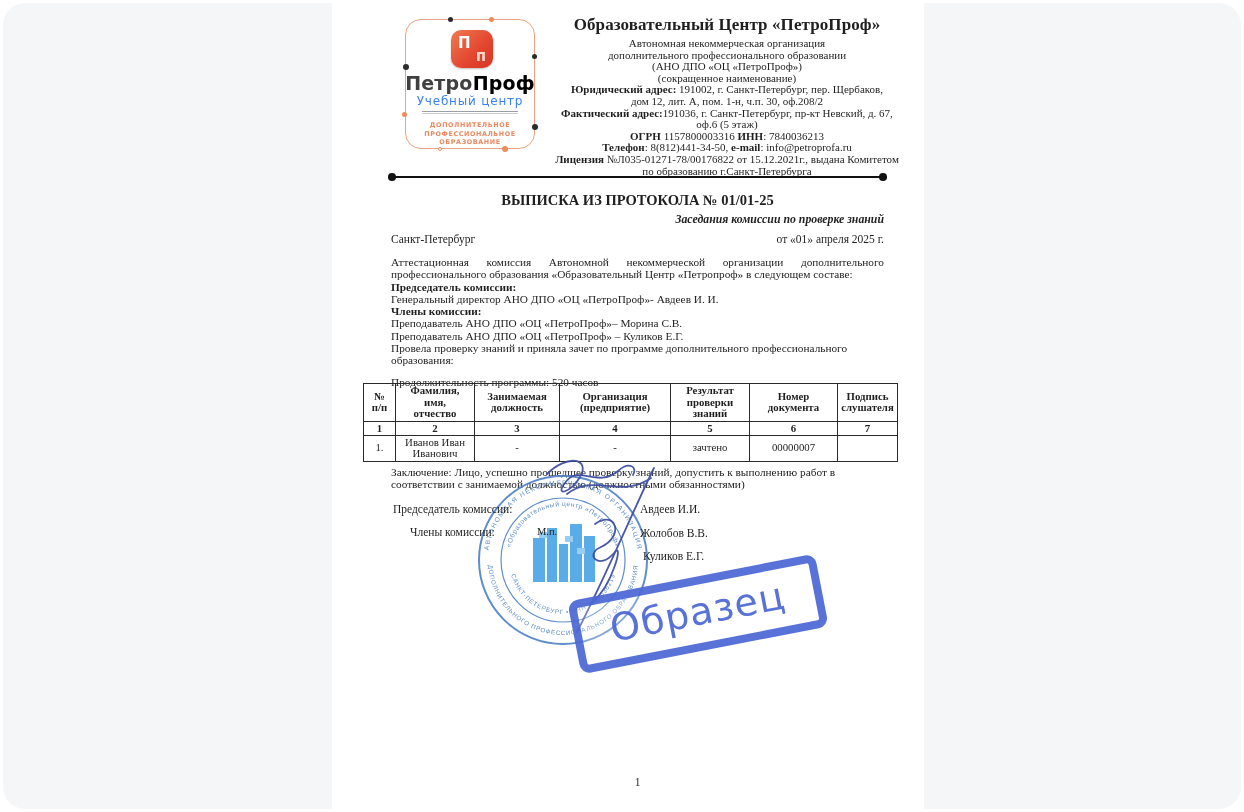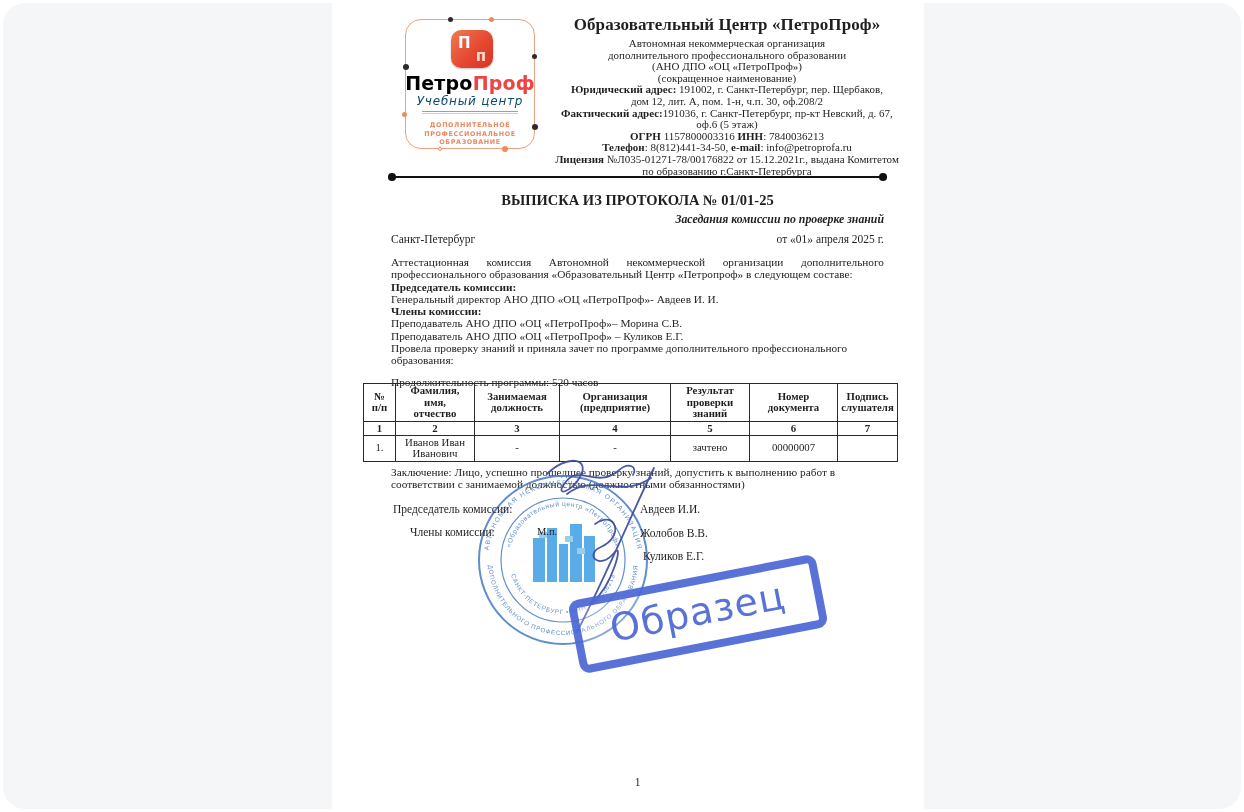--- a/index.html
+++ b/index.html
@@ -16,24 +16,24 @@
   .dot { position:absolute; border-radius:50%; }
   .logo-icon { position:absolute; left:51px; top:16px; width:42px; height:38px; border-radius:10px;
                background:linear-gradient(135deg,#f07a52 0%,#e4452f 60%,#d63527 100%);
                box-shadow:0 1px 2px rgba(0,0,0,.25); }
   .logo-icon .g1 { position:absolute; left:7px; top:4px; color:#ffffff; font-family:"DejaVu Sans",sans-serif;
                    font-weight:bold; font-size:15px; }
   .logo-icon .g2 { position:absolute; right:7px; bottom:3px; color:#ffd9c9; font-family:"DejaVu Sans",sans-serif;
                    font-weight:bold; font-size:15px; }
   .logo-name { position:absolute; left:0; top:58px; width:140px; text-align:center;
                font-family:"DejaVu Sans",sans-serif; font-weight:bold; font-size:19px; letter-spacing:.2px; }
-  .logo-name .p1 { color:#000000; }
-  .logo-name .p2 { color:#ef4444; }
+  .logo-name .p1 { color:#404040; }
+  .logo-name .p2 { color:#000000; }
   .logo-sub { position:absolute; left:0; top:80px; width:140px; text-align:center;
-              font-family:"DejaVu Sans",sans-serif; font-size:12px; color:#0c4a6e; letter-spacing:.8px;font-style:italic; }
+              font-family:"DejaVu Sans",sans-serif; font-size:12px; color:#3b82f6; letter-spacing:.8px; }
   .logo-rule { position:absolute; left:22px; right:22px; top:97px; border-top:1px solid #9aa0a6; border-bottom:1px solid #c9ccd0; height:3px; }
   .logo-tag { position:absolute; left:0; top:107px; width:140px; text-align:center;
               font-family:"DejaVu Sans",sans-serif; font-weight:bold; font-size:6.4px; color:#e98a63;
               letter-spacing:.6px; line-height:8.5px; }
 
   
   .org-head { position:absolute; left:211px; top:15px; width:368px; text-align:center; }
   .org-title { font-size:17px; font-weight:bold; margin-bottom:3px; letter-spacing:.1px; }
   .org-line { font-size:11px; line-height:11.6px; }
 

